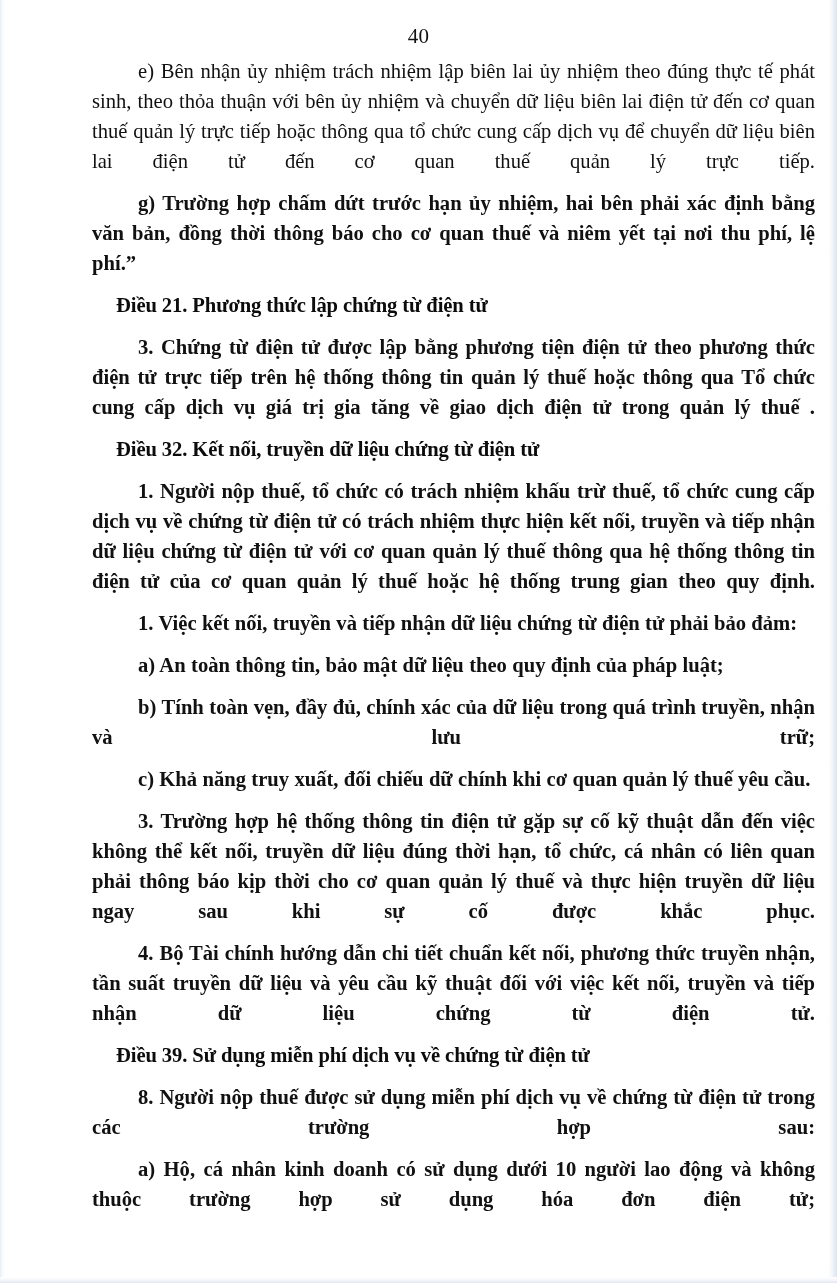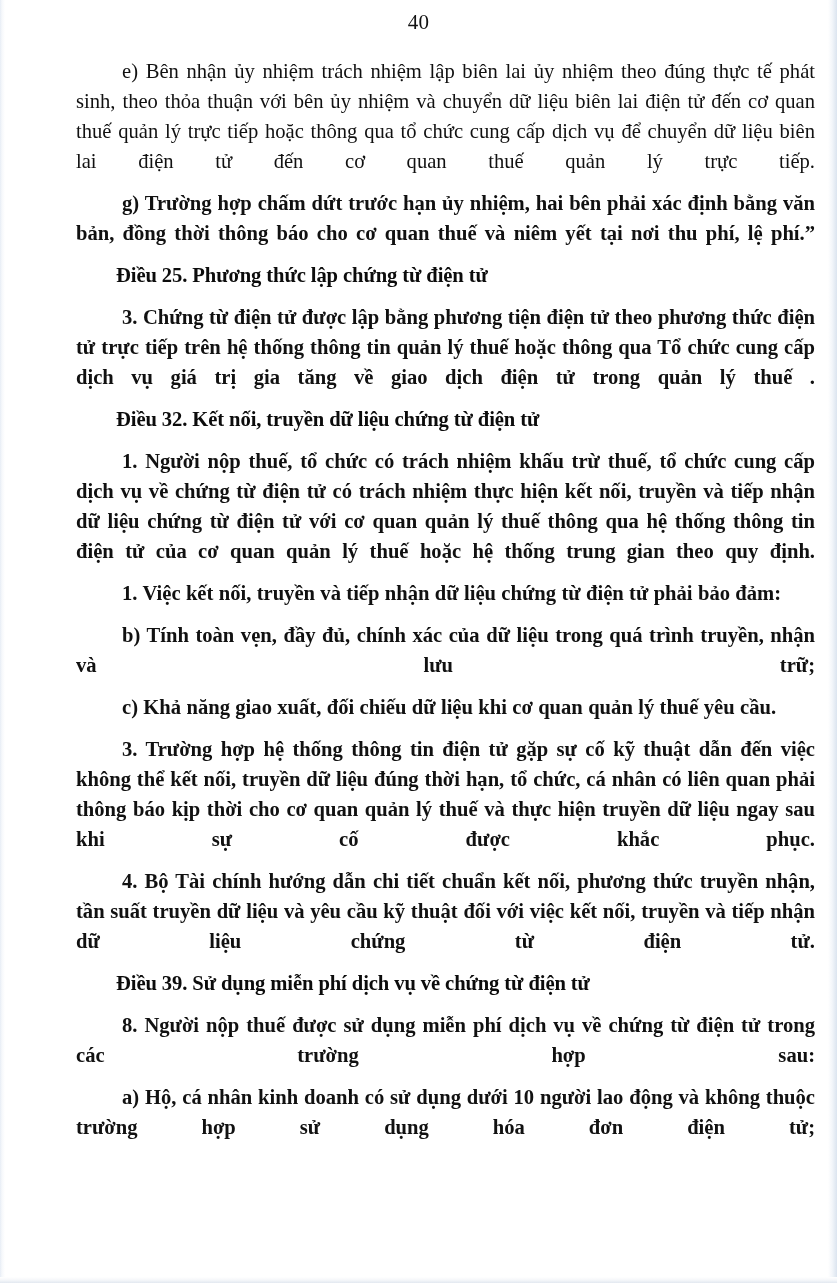--- a/index.html
+++ b/index.html
@@ -39,39 +39,39 @@
     left: 0;
     bottom: 0;
     width: 100%;
     height: 6px;
     background: linear-gradient(to bottom, #ffffff 0%, #f4f6f9 55%, #e2e8f0 100%);
     pointer-events: none;
   }
 
   .page-number {
     position: absolute;
-    top: 10px;
+    top: 24px;
     left: 0;
     width: 837px;
     text-align: center;
     font-family: "Liberation Serif", "DejaVu Serif", serif;
     font-size: 21px;
     color: #121212;
     letter-spacing: 0.3px;
   }
 
   .body-area {
     position: absolute;
     left: 76px;
     top: 56px;
     width: 739px;
   }
 
   p.para {
-    margin: 0 0 0 0;
+    margin: 0 0 0 16px;
     font-family: "Liberation Serif", "DejaVu Serif", serif;
     font-size: 20.6px;
     line-height: 30px;
     color: #111111;
     text-align: justify;
     text-justify: inter-word;
     text-indent: 46px;
     word-spacing: 0.2px;
     -webkit-font-smoothing: none;
   }
@@ -105,35 +105,36 @@
   <div class="scan-edge-bottom"></div>
 
   <div class="page-number">40</div>
 
   <div class="body-area">
 
     <p class="para last-line-stretch">e) Bên nhận ủy nhiệm trách nhiệm lập biên lai ủy nhiệm  theo đúng thực tế phát sinh, theo thỏa thuận với bên ủy nhiệm và chuyển dữ liệu biên lai điện tử đến cơ quan thuế quản lý trực tiếp hoặc thông qua tổ chức cung cấp dịch vụ để chuyển dữ liệu biên lai điện tử đến cơ quan thuế quản lý trực tiếp.</p>
 
     <p class="para gap-before last-line-stretch">g) Trường hợp chấm dứt trước hạn ủy nhiệm, hai bên phải xác định bằng văn bản, đồng thời thông báo cho cơ quan thuế và niêm yết tại nơi thu phí, lệ phí.”</p>
 
-    <p class="heading">Điều 25. Phương thức lập chứng từ điện tử</p>
+    <p class="heading">Điều 21. Phương thức lập chứng từ điện tử</p>
 
     <p class="para gap-before last-line-stretch">3. Chứng từ điện tử được lập bằng phương tiện điện tử theo phương thức điện tử trực tiếp trên hệ thống thông tin quản lý thuế hoặc thông qua Tổ chức cung cấp dịch vụ giá trị gia tăng về giao dịch điện tử trong quản lý thuế .</p>
 
 
     <p class="heading">Điều 32. Kết nối, truyền dữ liệu chứng từ điện tử</p>
 
     <p class="para gap-before last-line-stretch">1. Người nộp thuế, tổ chức có trách nhiệm khấu trừ thuế, tổ chức cung cấp dịch vụ về chứng từ điện tử có trách nhiệm thực hiện kết nối, truyền và tiếp nhận dữ liệu chứng từ điện tử với cơ quan quản lý thuế thông qua hệ thống thông tin điện tử của cơ quan quản lý thuế hoặc hệ thống trung gian theo quy định.</p>
 
     <p class="para gap-before">1. Việc kết nối, truyền và tiếp nhận dữ liệu chứng từ điện tử phải bảo đảm:</p>
 
+    <p class="para gap-before">a) An toàn thông tin, bảo mật dữ liệu theo quy định của pháp luật;</p>
 
     <p class="para gap-before last-line-stretch">b) Tính toàn vẹn, đầy đủ, chính xác của dữ liệu trong quá trình truyền, nhận và lưu trữ;</p>
 
-    <p class="para gap-before">c) Khả năng giao xuất, đối chiếu dữ liệu khi cơ quan quản lý thuế yêu cầu.</p>
+    <p class="para gap-before">c) Khả năng truy xuất, đối chiếu dữ chính khi cơ quan quản lý thuế yêu cầu.</p>
 
     <p class="para gap-before last-line-stretch">3. Trường hợp hệ thống thông tin điện tử gặp sự cố kỹ thuật dẫn đến việc không thể kết nối, truyền dữ liệu đúng thời hạn, tổ chức, cá nhân có liên quan phải thông báo kịp thời cho cơ quan quản lý thuế và thực hiện truyền dữ liệu ngay sau khi sự cố được khắc phục.</p>
 
     <p class="para gap-before last-line-stretch">4. Bộ Tài chính hướng dẫn chi tiết chuẩn kết nối, phương thức truyền nhận, tần suất truyền dữ liệu và yêu cầu kỹ thuật đối với việc kết nối, truyền và tiếp nhận dữ liệu chứng từ điện tử.</p>
 
     <p class="heading">Điều 39. Sử dụng miễn phí dịch vụ về chứng từ điện tử</p>
 
     <p class="para gap-before last-line-stretch">8. Người nộp thuế được sử dụng miễn phí dịch vụ về chứng từ điện tử trong các trường hợp sau:</p>
 
     <p class="para gap-before last-line-stretch">a) Hộ, cá nhân kinh doanh có sử dụng dưới 10 người lao động và không thuộc trường hợp sử dụng hóa đơn điện tử;</p>

